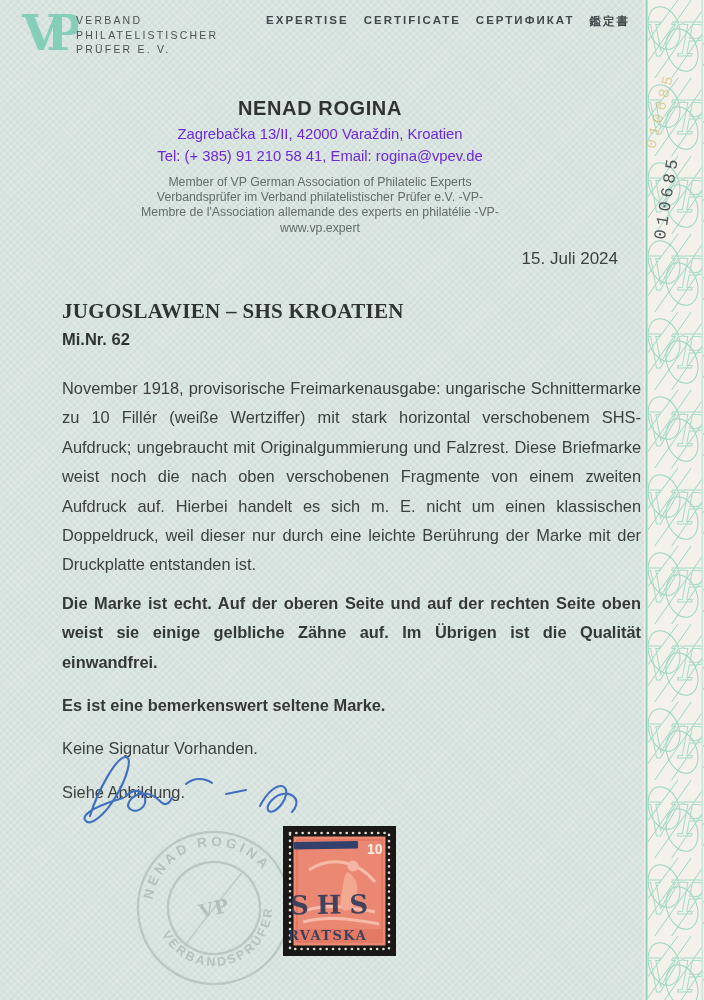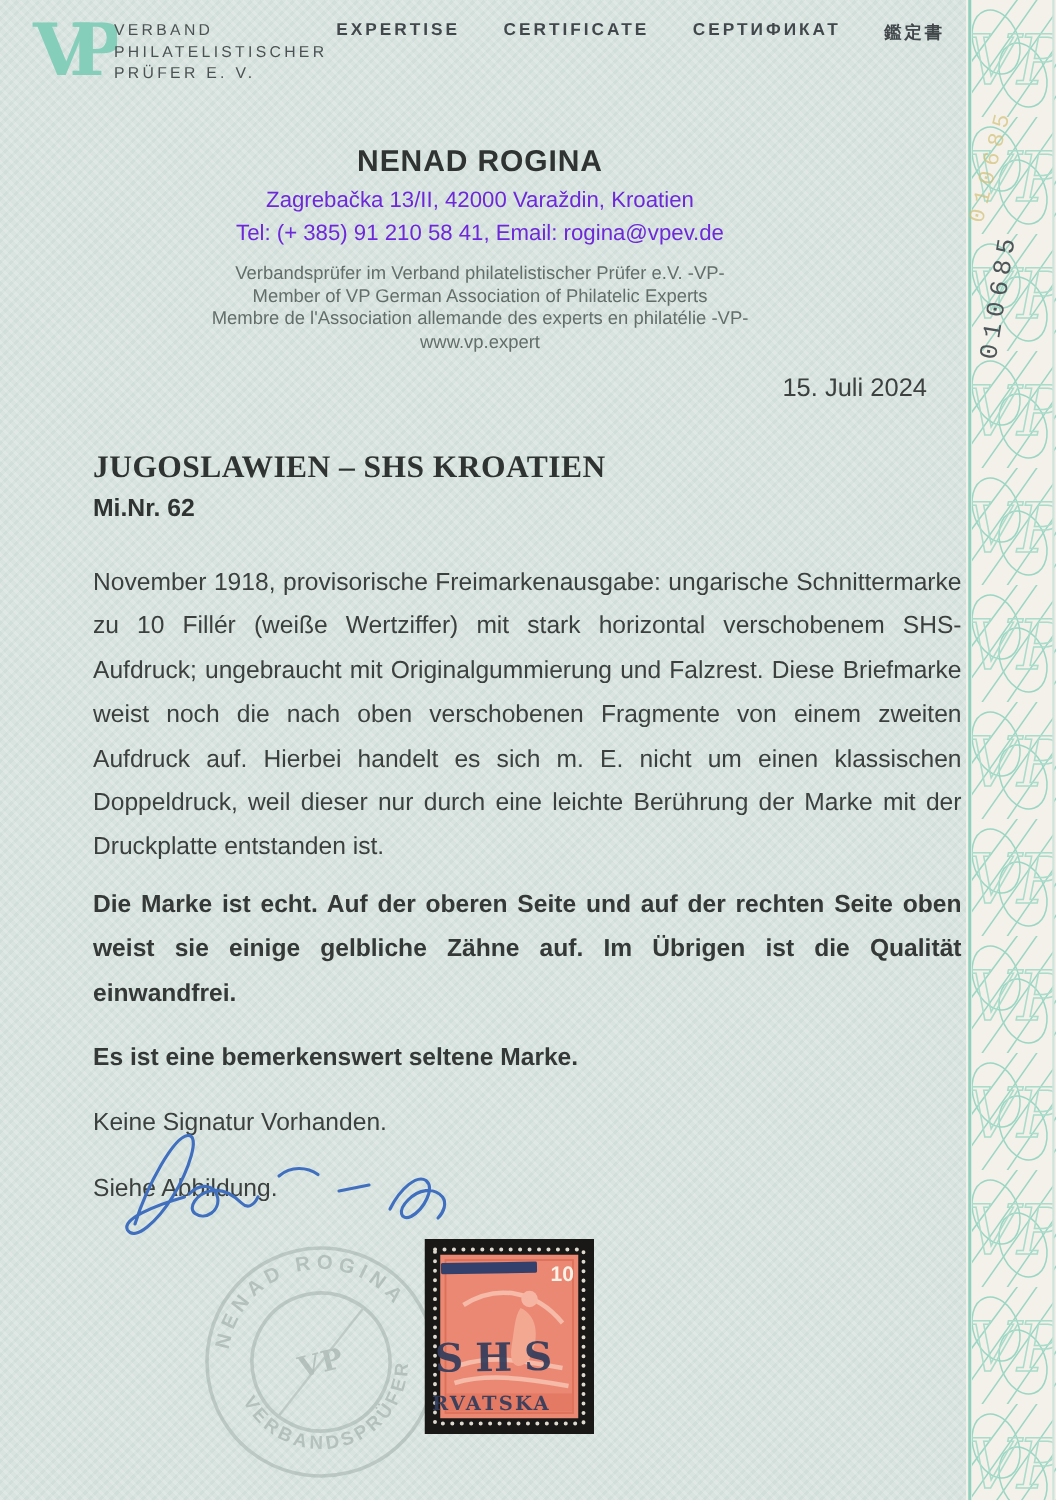--- a/index.html
+++ b/index.html
@@ -12,21 +12,21 @@
     content:"";position:absolute;inset:0;pointer-events:none;z-index:1;
     background:
       repeating-linear-gradient(45deg, rgba(255,255,255,.16) 0 2px, rgba(255,255,255,0) 2px 5px),
       repeating-linear-gradient(-45deg, rgba(140,176,168,.10) 0 2px, rgba(140,176,168,0) 2px 5px);
   }
   .abs{position:absolute;}
   
   .logo-svg{left:20px;top:6px;z-index:2;}
   .org-block{left:76px;top:13px;z-index:2;font-size:10.5px;line-height:14.5px;
     letter-spacing:2.2px;color:#4b5152;font-weight:500;}
-  .banner{right:74px;top:14px;z-index:2;display:flex;gap:29px;
+  .banner{right:74px;top:14px;z-index:2;display:flex;gap:15px;
     font-size:11.5px;letter-spacing:2px;color:#41474a;font-weight:600;}
   
   .expert{left:0;right:64px;top:97px;text-align:center;z-index:2;}
   .expert-name{font-size:20px;font-weight:bold;letter-spacing:.6px;color:#2f3433;margin:0 0 4px 0;}
   .expert-line{font-size:14.8px;line-height:21.5px;color:#6d28d9;margin:0;}
   .credentials{left:0;right:64px;top:175px;text-align:center;z-index:2;
     font-size:12.3px;line-height:15.2px;color:#59635f;opacity:.92;}
   .date{right:86px;top:249px;font-size:17px;color:#3c4140;z-index:2;}
   
   .title-block{left:62px;top:299px;z-index:2;}
@@ -88,22 +88,22 @@
     <span>СЕРТИФИКАТ</span>
     <span>鑑定書</span>
   </div>
 
   <div class="abs expert">
     <p class="expert-name">NENAD ROGINA</p>
     <p class="expert-line">Zagrebačka 13/II, 42000 Varaždin, Kroatien</p>
     <p class="expert-line">Tel: (+ 385) 91 210 58 41, Email: rogina@vpev.de</p>
   </div>
   <div class="abs credentials">
+    <div>Member of VP German Association of Philatelic Experts</div>
     <div>Verbandsprüfer im Verband philatelistischer Prüfer e.V. -VP-</div>
-    <div>Member of VP German Association of Philatelic Experts</div>
     <div>Membre de l'Association allemande des experts en philatélie -VP-</div>
     <div>www.vp.expert</div>
   </div>
 
   <div class="abs date">15. Juli 2024</div>
 
   <div class="abs title-block">
     <p class="cert-title">JUGOSLAWIEN – SHS KROATIEN</p>
     <p class="cert-cat">Mi.Nr. 62</p>
   </div>

